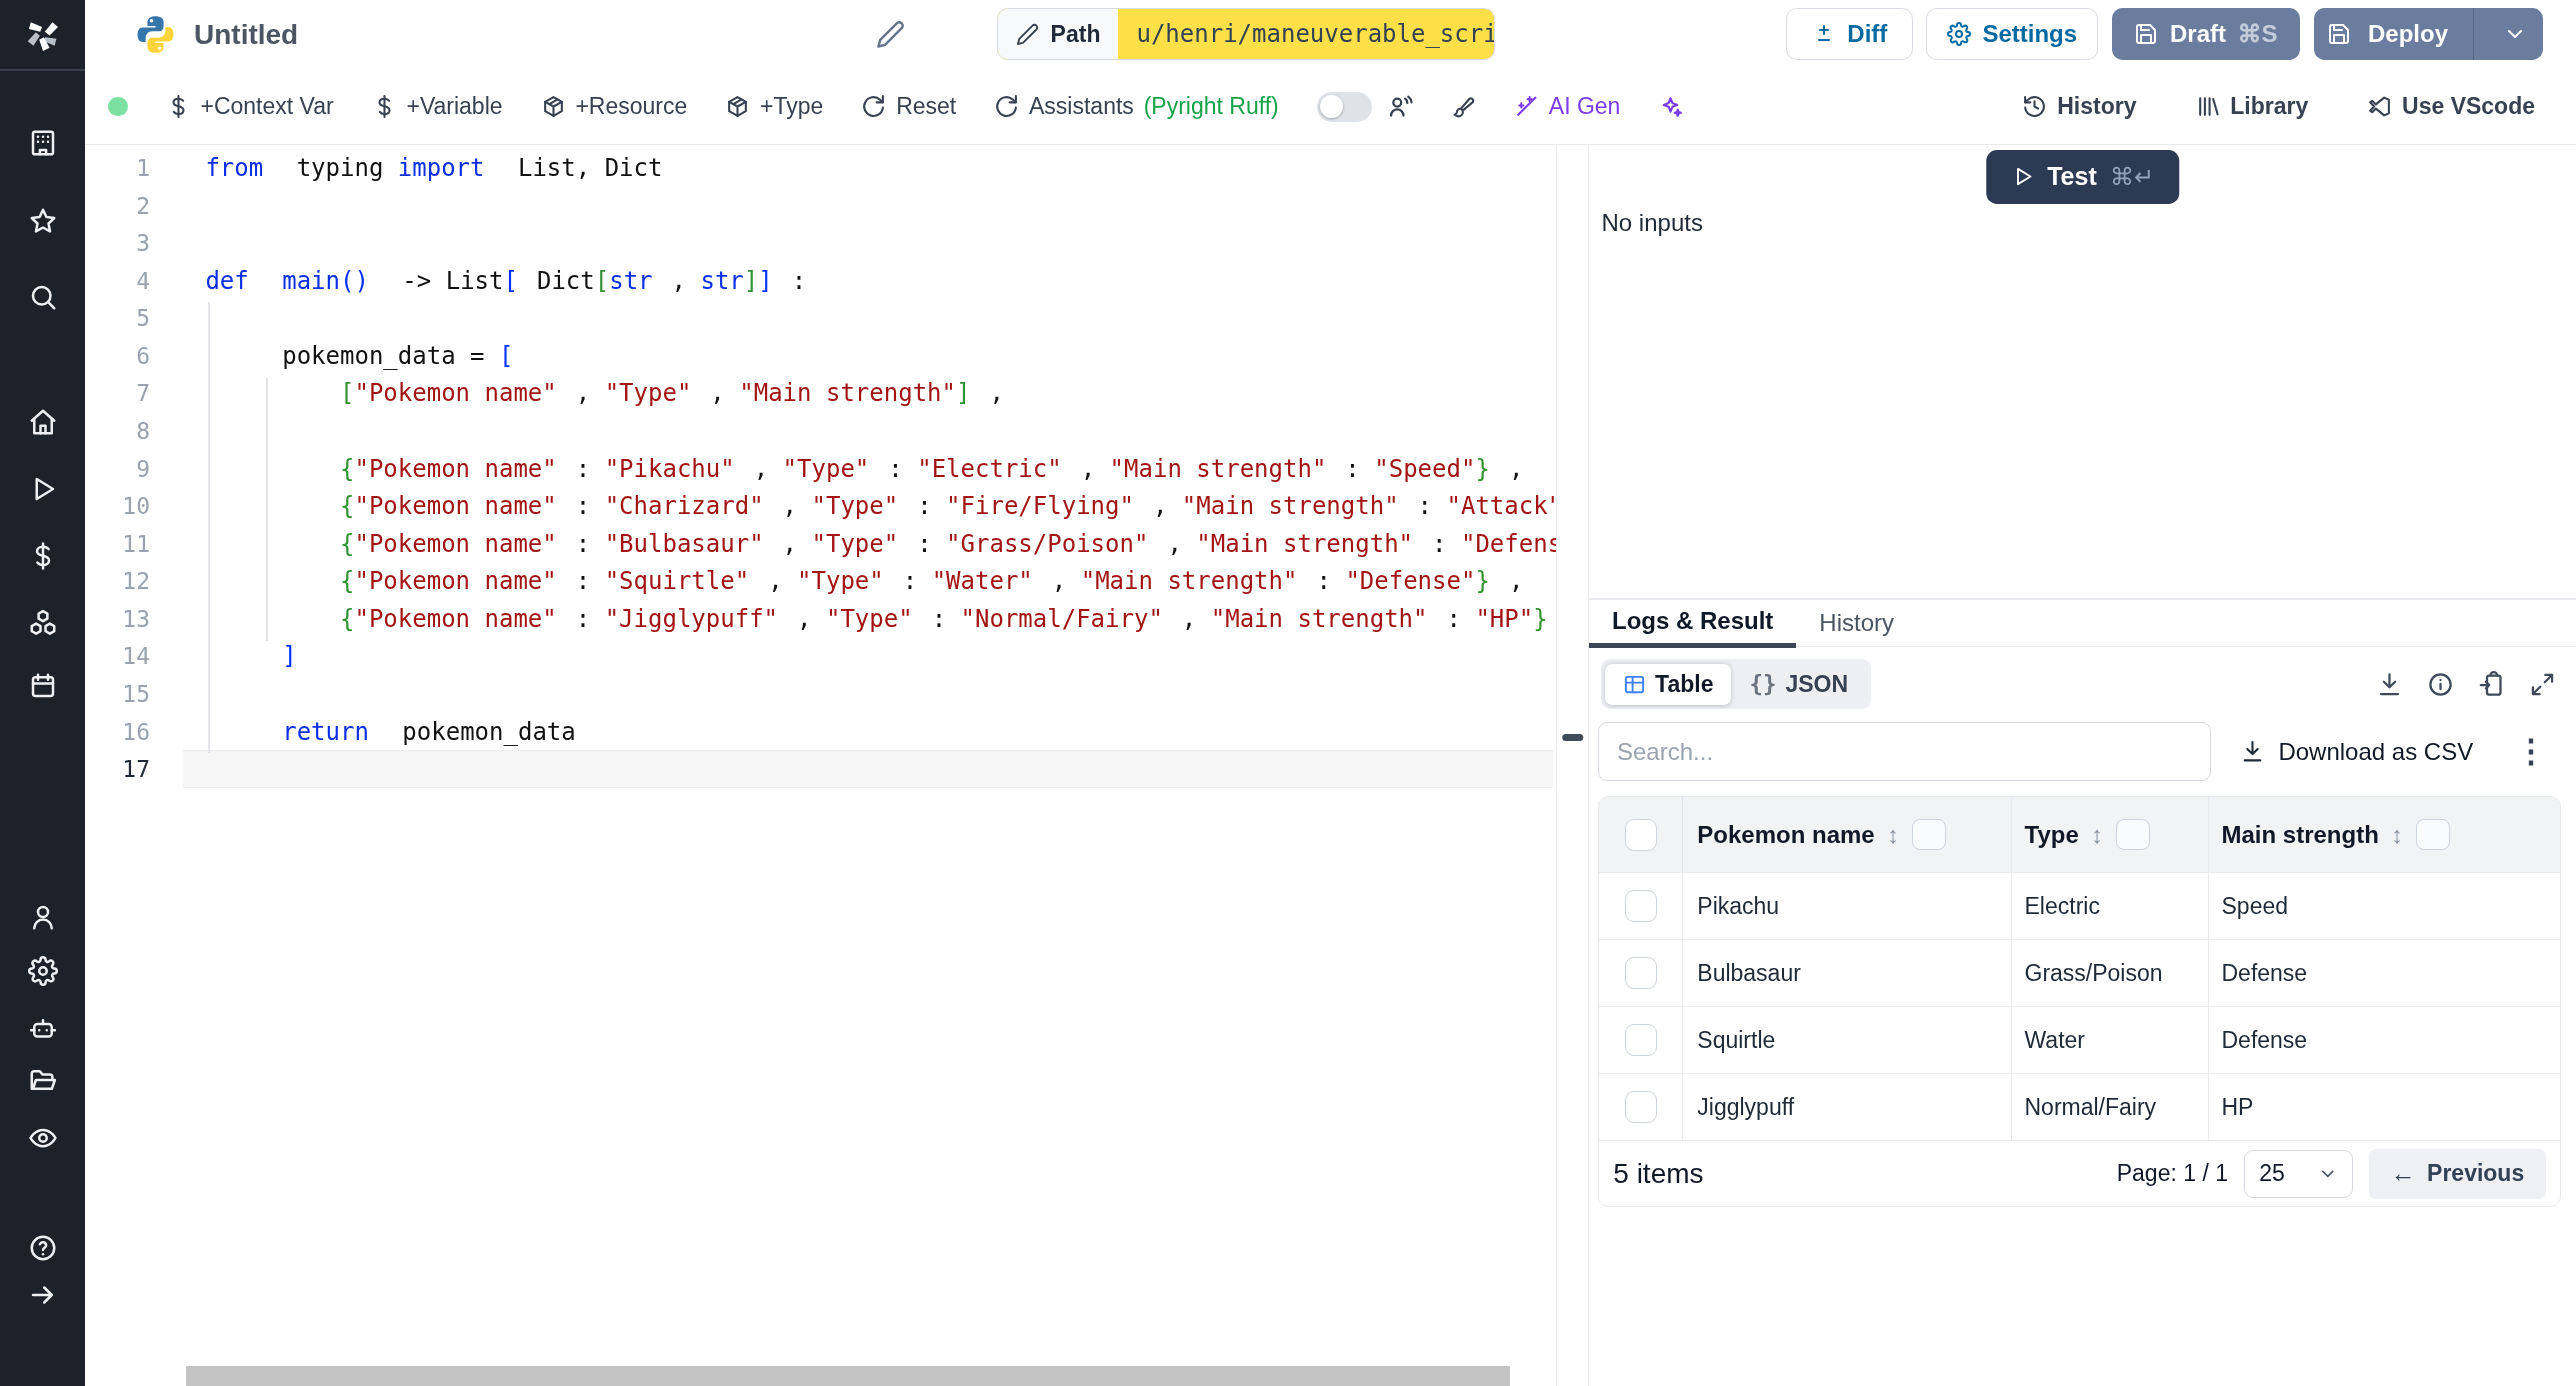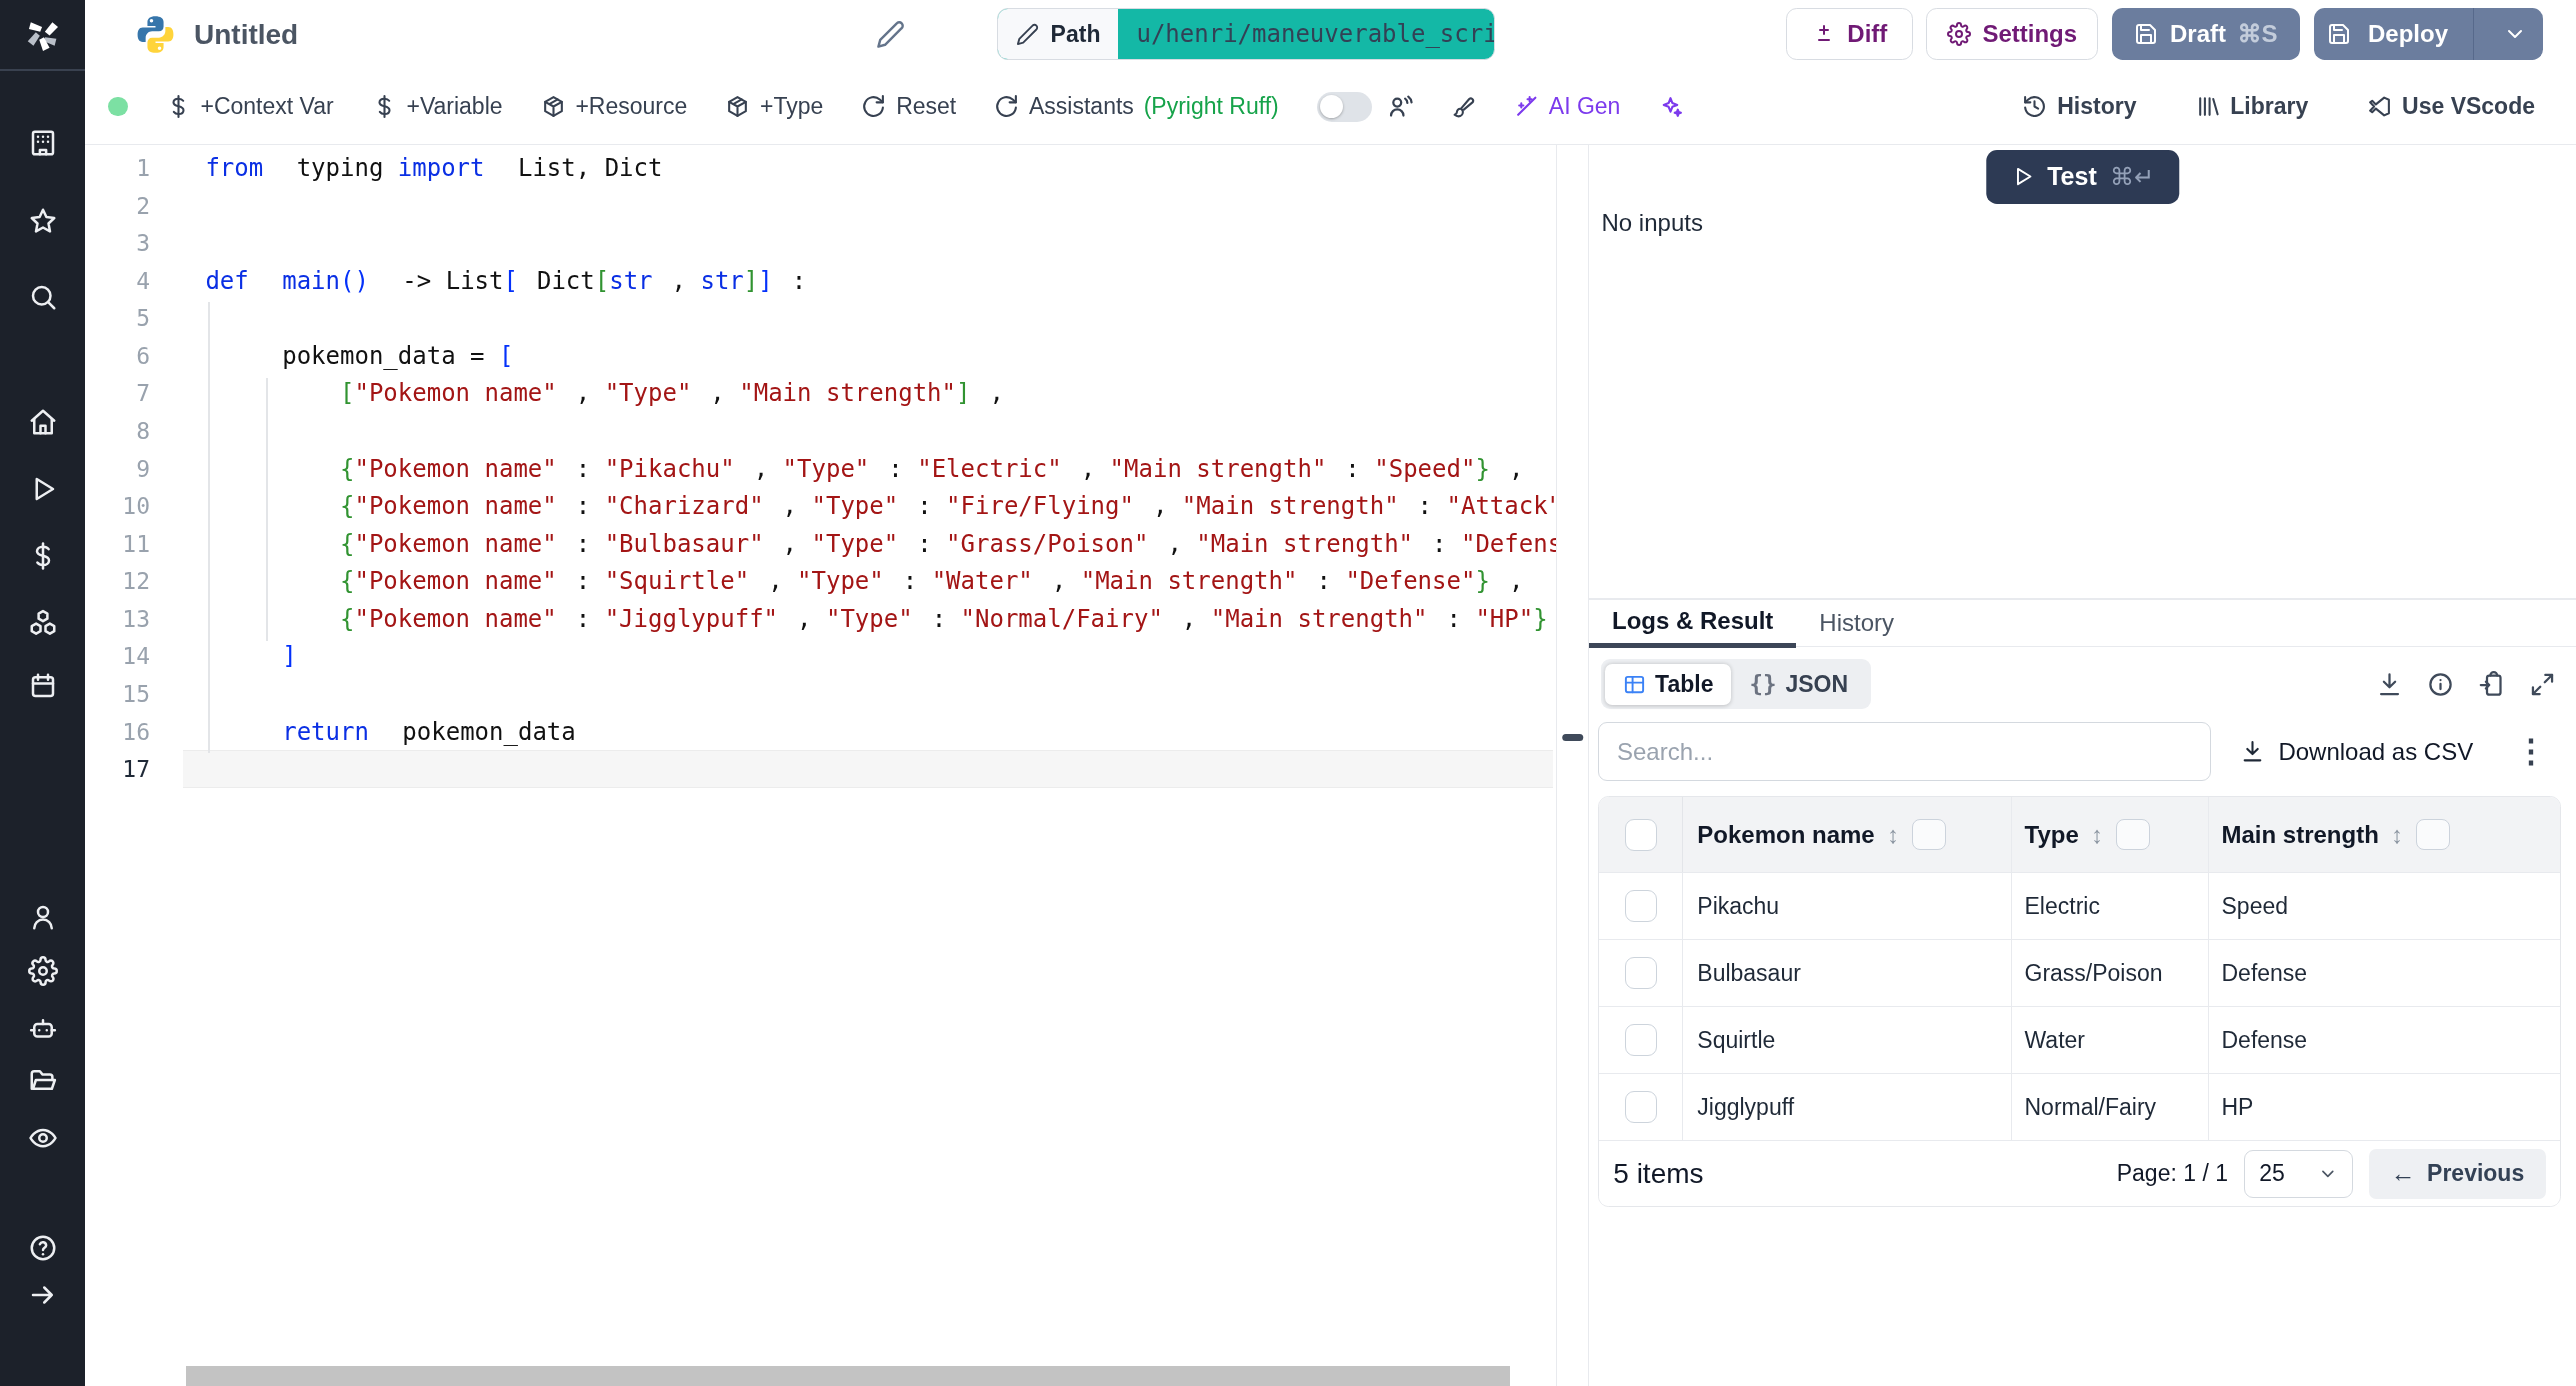--- a/index.html
+++ b/index.html
@@ -13,27 +13,27 @@
   .sb-divider{position:absolute;top:69px;left:0;width:85px;height:1.8px;background:#39414f;}
   .sb-icon{position:absolute;left:50%;transform:translateX(-50%);width:30px;height:30px;color:#edeff2;cursor:pointer;}
   .sb-icon svg{width:30px;height:30px;}
 
   
   .hd{position:absolute;left:85px;top:0;right:0;height:69px;background:#fff;}
   .py-logo{position:absolute;left:49px;top:12.5px;width:43px;height:43px;}
   .hd-title{position:absolute;left:109px;top:50%;transform:translateY(-50%);font-size:28px;font-weight:600;color:#4b5563;}
   .hd-pencil{position:absolute;left:791px;top:19.7px;width:29px;height:29px;color:#64748b;}
   .hd-pencil svg{width:29px;height:29px;}
-  .path-pill{position:absolute;left:912px;top:8px;width:498px;height:52px;border:1.8px solid #d8dce2;border-radius:10.7px;display:flex;align-items:center;overflow:hidden;background:#14b8a6;box-sizing:border-box;}
+  .path-pill{position:absolute;left:912px;top:8px;width:498px;height:52px;border:1.8px solid #d8dce2;border-radius:10.7px;display:flex;align-items:center;overflow:hidden;background:#fde047;box-sizing:border-box;}
   .path-label{display:flex;align-items:center;gap:11.6px;padding:0 18px;height:100%;background:#f8f9fb;font-weight:600;font-size:23px;color:#1f2937;}
   .path-label svg{width:23px;height:23px;color:#374151;}
   .path-value{padding:0 18px;font-family:"DejaVu Sans Mono",monospace;font-size:24px;color:#334155;white-space:nowrap;}
   .btn{position:absolute;top:8px;height:52px;border-radius:10.7px;display:flex;align-items:center;justify-content:center;gap:11.6px;font-size:24px;font-weight:600;box-sizing:border-box;cursor:pointer;}
   .btn svg{width:24px;height:24px;}
-  .btn-outline{background:#fff;border:1.8px solid #d8dce2;color:#701a75;text-align:center;}
+  .btn-outline{background:#fff;border:1.8px solid #d8dce2;color:#0369a1;text-align:center;}
   .btn-slate{background:#6b7d9e;color:#ffffff;border:none;}
   #btn-diff{left:1701px;width:127px;}
   #btn-settings{left:1841px;width:172px;}
   #btn-draft{left:2027px;width:188px;}
   #btn-deploy{left:2229px;width:229px;padding:0;}
   .shortcut{color:#c3ccdb;font-weight:600;}
   .deploy-main{flex:1;display:flex;align-items:center;justify-content:center;gap:17px;height:100%;}
   .deploy-sep{width:1.8px;height:100%;background:#57698b;}
   .deploy-caret{width:57px;display:flex;align-items:center;justify-content:center;height:100%;}
 

